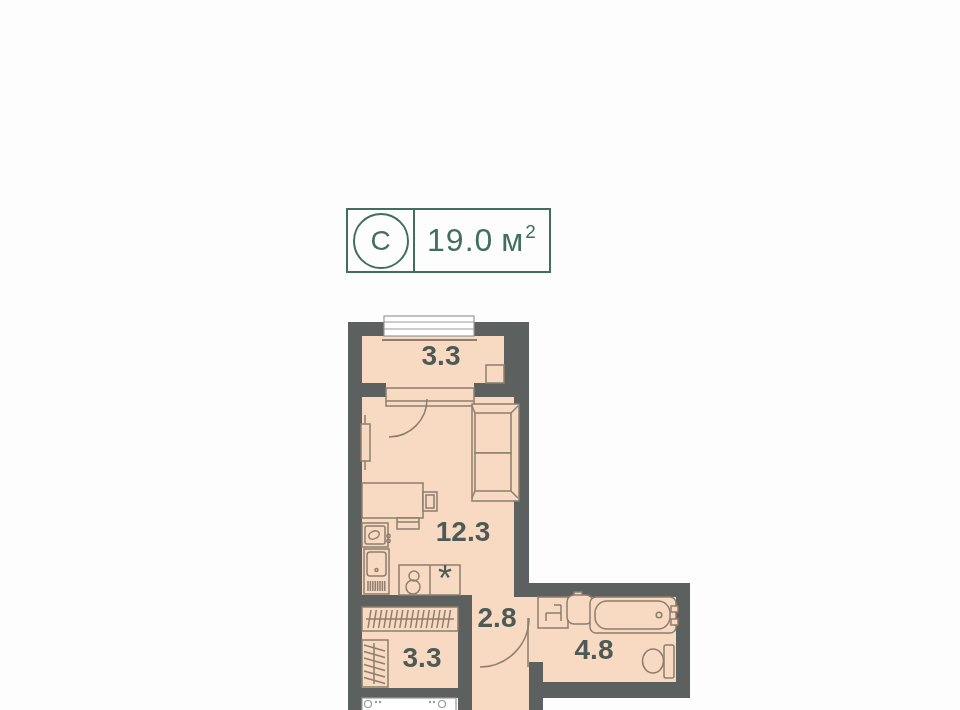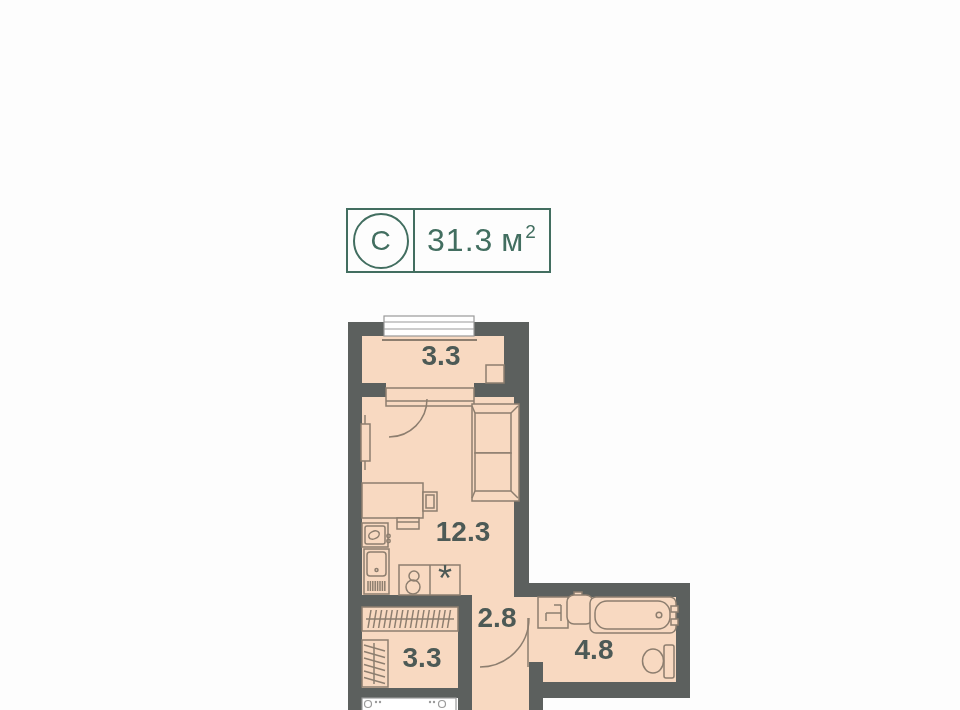--- a/index.html
+++ b/index.html
@@ -40,21 +40,21 @@
 
 <div class="canvas">
 
   <div class="badge">
     <div class="badge-left">
       <div class="badge-circle">
         <span class="type-letter">С</span>
       </div>
     </div>
     <div class="badge-right">
-      <span>31.3</span>
+      <span>19.0</span>
       <span class="area-unit">м</span>
       <span class="area-sup">2</span>
     </div>
   </div>
 
   <svg class="plan" width="960" height="710" viewBox="0 0 960 710">
 
     <rect class="floor" x="362" y="336" width="142" height="47"></rect>
     <rect class="floor" x="362" y="383" width="152" height="212"></rect>
     <rect class="floor" x="472" y="595" width="57" height="115"></rect>

